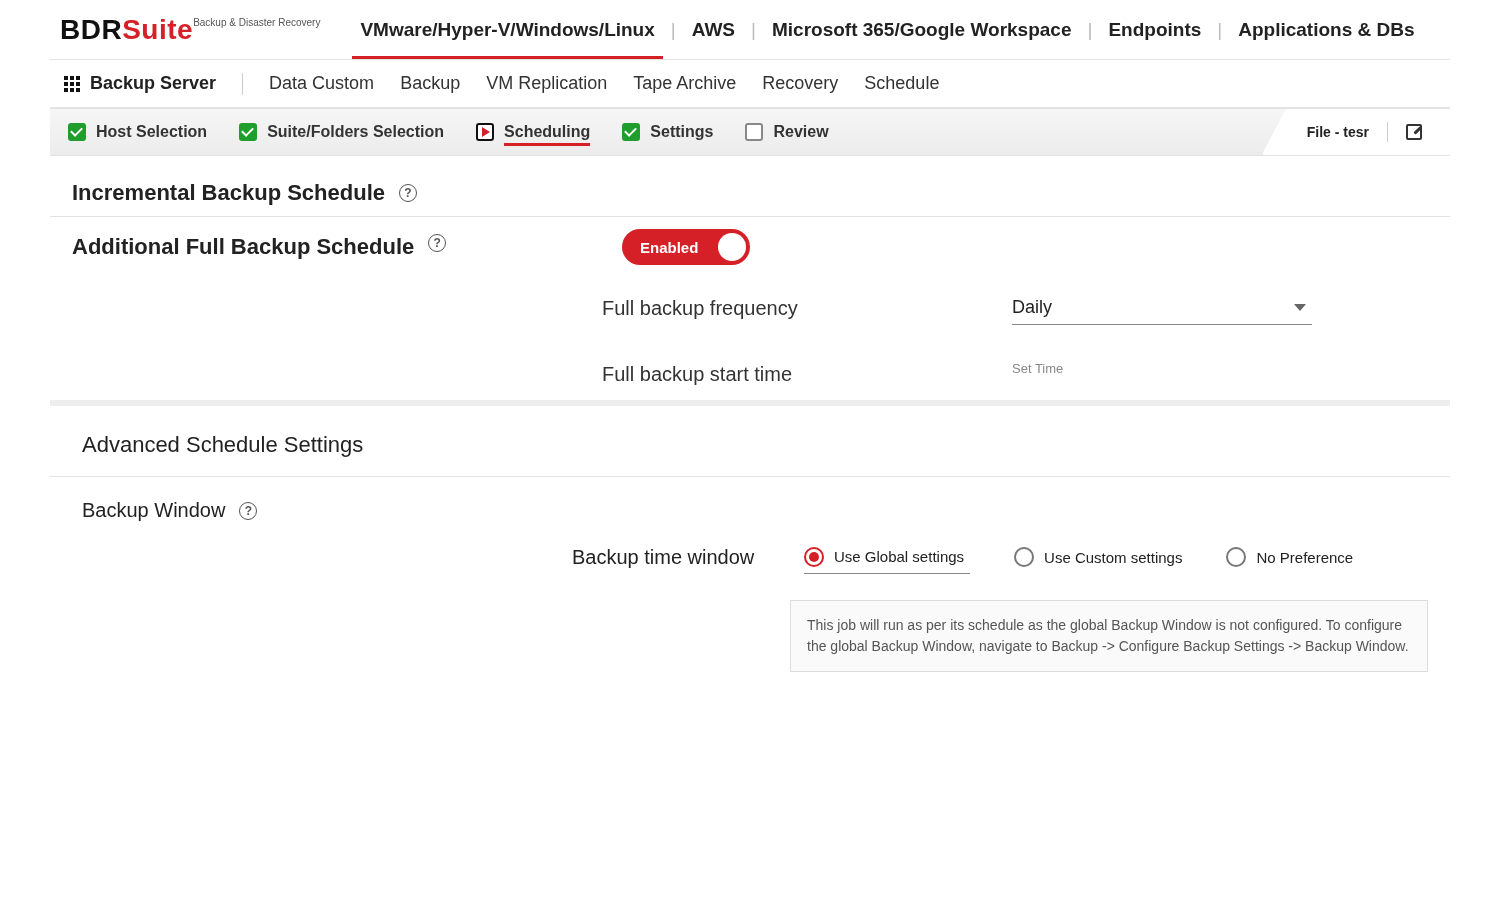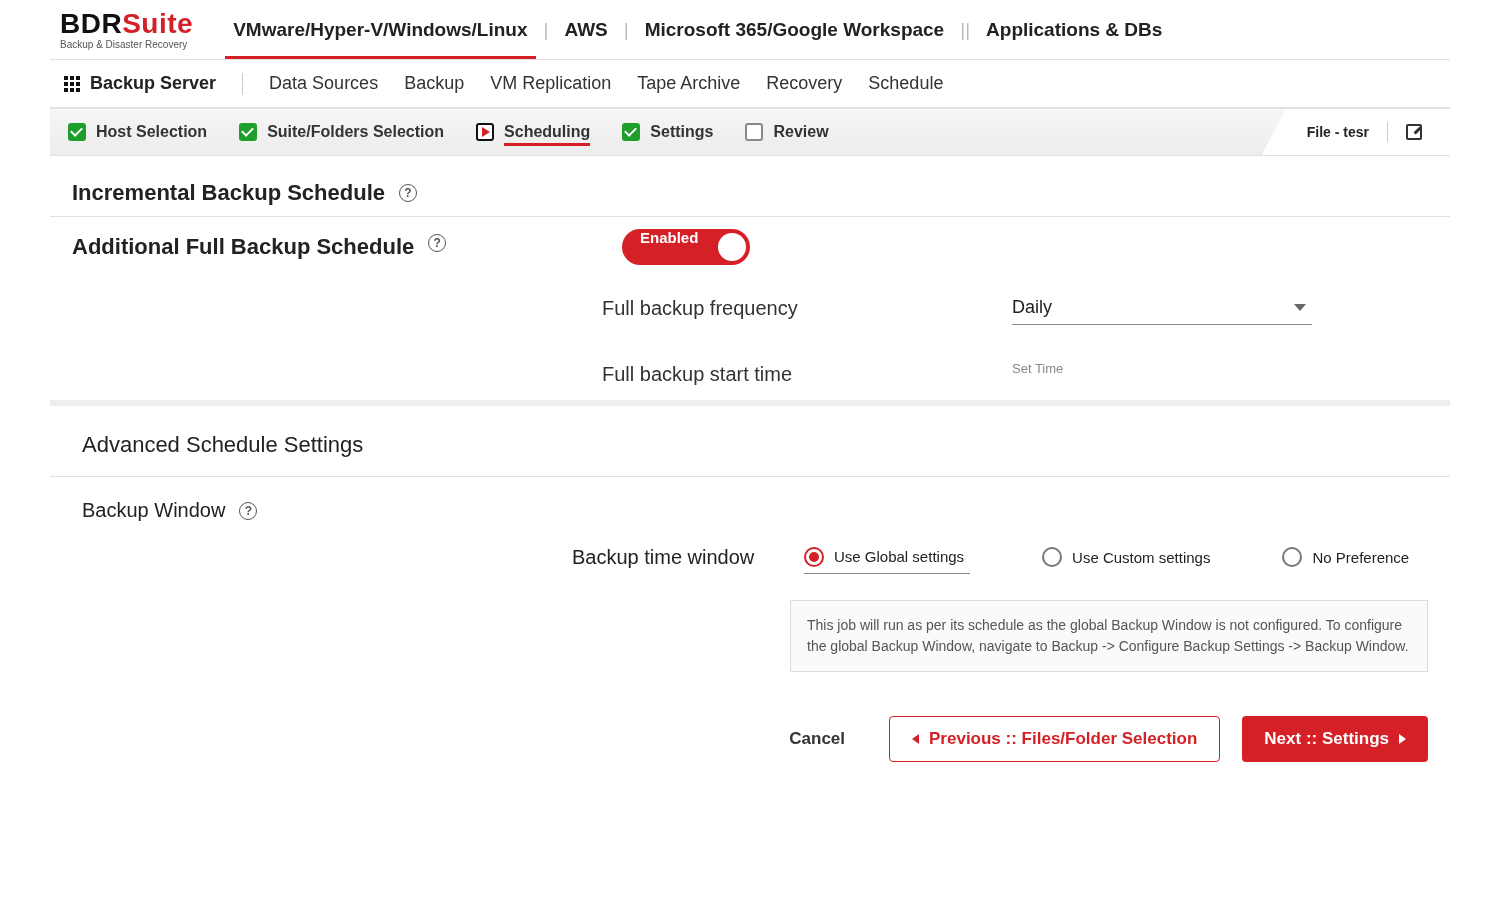--- a/index.html
+++ b/index.html
@@ -9,21 +9,21 @@
     --muted:#666;
     --border:#e2e2e2;
     --light:#f5f5f5;
   }
   *{box-sizing:border-box;font-family:"Segoe UI",Arial,sans-serif;}
   body{margin:0;background:#fff;color:var(--text);}
   .page{width:1400px;margin:0 auto;}
 
   
   .topbar{display:flex;align-items:center;border-bottom:1px solid var(--border);padding:0 10px;height:60px;gap:24px;}
-  .logo{display:flex;flex-direction:column;line-height:1;}
+  .logo{display:flex;flex-direction:row;line-height:1;}
   .logo .b1{font-size:28px;font-weight:800;letter-spacing:.5px;}
   .logo .b1 .bdr{color:#111;}
   .logo .b1 .suite{color:var(--red);}
   .logo .sub{font-size:10px;color:#555;margin-top:2px;}
   .topnav{display:flex;align-items:center;font-size:19px;font-weight:700;gap:0;}
   .topnav .item{padding:17px 16px;cursor:pointer;white-space:nowrap;position:relative;}
   .topnav .sep{color:#bbb;font-weight:300;}
   .topnav .item.active::after{content:"";position:absolute;left:8px;right:8px;bottom:-1px;height:3px;background:var(--red);}
 
   
@@ -50,35 +50,35 @@
   .edit-ic::after{content:"";position:absolute;width:9px;height:2.5px;background:#333;transform:rotate(-45deg);right:-2px;top:3px;border-radius:1px;}
 
   
   .section{padding:24px 22px 10px;border-bottom:1px solid var(--border);}
   .section h2{font-size:22px;font-weight:600;margin:0;display:inline-flex;align-items:center;gap:14px;}
   .help{width:18px;height:18px;border:1.6px solid #555;border-radius:50%;display:inline-flex;align-items:center;justify-content:center;font-size:12px;font-weight:700;color:#555;cursor:pointer;}
 
   .row{display:flex;align-items:center;padding:12px 22px;gap:30px;}
   .toggle-row{border-bottom:1px solid var(--border);}
   .toggle-row h2{font-size:22px;font-weight:600;margin:0;display:inline-flex;align-items:flex-start;gap:14px;flex:0 0 520px;}
-  .toggle{width:128px;height:36px;background:var(--red);border-radius:20px;position:relative;display:flex;justify-content:flex-start;padding-left:18px;color:#fff;font-weight:700;font-size:15px;cursor:pointer;}
+  .toggle{width:128px;height:36px;background:var(--red);border-radius:20px;position:relative;display:flex;align-items:center;justify-content:flex-start;padding-left:18px;color:#fff;font-weight:700;font-size:15px;cursor:pointer;}
   .toggle .knob{position:absolute;right:4px;top:4px;width:28px;height:28px;background:#fff;border-radius:50%;}
 
   .form-grid{display:grid;grid-template-columns:500px 380px 300px;align-items:center;padding:14px 22px;gap:10px 30px;}
   .form-grid .flabel{grid-column:2;font-size:20px;color:#333;}
   .form-grid .ffield{grid-column:3;}
   .sel{border:none;border-bottom:1px solid #888;height:34px;display:flex;align-items:center;justify-content:space-between;font-size:18px;cursor:pointer;padding-right:6px;}
   .caret{width:0;height:0;border-left:6px solid transparent;border-right:6px solid transparent;border-top:7px solid #666;}
   .timef .hint{font-size:13px;color:#888;margin-bottom:2px;}
   .timef .val{font-size:18px;border-bottom:1px solid #888;padding-bottom:4px;cursor:text;}
 
   .adv-head{padding:26px 32px 18px;font-size:22px;font-weight:500;border-top:6px solid #eee;border-bottom:1px solid var(--border);}
   .bw-head{padding:22px 32px 10px;font-size:20px;font-weight:500;display:flex;align-items:center;gap:14px;}
   .radio-row{display:flex;align-items:center;padding:8px 22px 20px;gap:10px;}
-  .radios{display:flex;gap:72px;align-items:center;}
+  .radios{display:flex;gap:44px;align-items:center;}
   .radio{display:flex;align-items:center;gap:10px;cursor:pointer;font-size:15px;}
   .rdot{width:20px;height:20px;border:2px solid #777;border-radius:50%;position:relative;}
   .radio.sel .rdot{border-color:var(--red);}
   .radio.sel .rdot::after{content:"";position:absolute;inset:3px;border-radius:50%;background:var(--red);}
   .note{margin:6px 22px 20px 740px;border:1px solid #ddd;background:#fafafa;padding:14px 16px;font-size:14px;color:#555;line-height:1.5;}
 
   .footer{display:flex;justify-content:flex-end;align-items:center;gap:22px;padding:24px 22px 30px;}
   .btn{height:46px;padding:0 22px;border-radius:4px;font-size:17px;font-weight:700;display:inline-flex;align-items:center;gap:10px;cursor:pointer;border:none;}
   .btn.link{background:none;color:#333;}
   .btn.outline{background:#fff;border:1.5px solid var(--red);color:var(--red);}
@@ -98,20 +98,21 @@
       </div>
       <div class="sub">Backup &amp; Disaster Recovery</div>
     </div>
     <div class="topnav">
       <span class="item active">VMware/Hyper-V/Windows/Linux</span>
       <span class="sep">|</span>
       <span class="item">AWS</span>
       <span class="sep">|</span>
       <span class="item">Microsoft 365/Google Workspace</span>
       <span class="sep">|</span>
+      <span class="item">Endpoints</span>
       <span class="sep">|</span>
       <span class="item">Applications &amp; DBs</span>
     </div>
   </div>
 
   <div class="menubar">
     <div class="home">
       <span class="grid-ic">
           <span></span>
           <span></span>
@@ -119,21 +120,21 @@
           <span></span>
           <span></span>
           <span></span>
           <span></span>
           <span></span>
           <span></span>
         </span>
       <span>Backup Server</span>
     </div>
     <span class="msep"></span>
-    <span class="mitem">Data Sources</span>
+    <span class="mitem">Data Custom</span>
     <span class="mitem">Backup</span>
     <span class="mitem">VM Replication</span>
     <span class="mitem">Tape Archive</span>
     <span class="mitem">Recovery</span>
     <span class="mitem">Schedule</span>
   </div>
 
   <div class="wizard">
     <div class="step">
         <span class="ck"></span>
@@ -217,27 +218,14 @@
         </label>
       <label class="radio">
           <span class="rdot"></span>
           <span>No Preference</span>
         </label>
     </div>
   </div>
 
   <div class="note">This job will run as per its schedule as the global Backup Window is not configured. To configure the global Backup Window, navigate to Backup -&gt; Configure Backup Settings -&gt; Backup Window.</div>
 
-  <div class="footer">
-    <button class="btn link">
-        <span>Cancel</span>
-      </button>
-    <button class="btn outline">
-      <span class="tri-l"></span>
-      <span>Previous :: Files/Folder Selection</span>
-    </button>
-    <button class="btn primary">
-      <span>Next :: Settings</span>
-      <span class="tri-r"></span>
-    </button>
-  </div>
 
 </div>
 
 </body></html>

